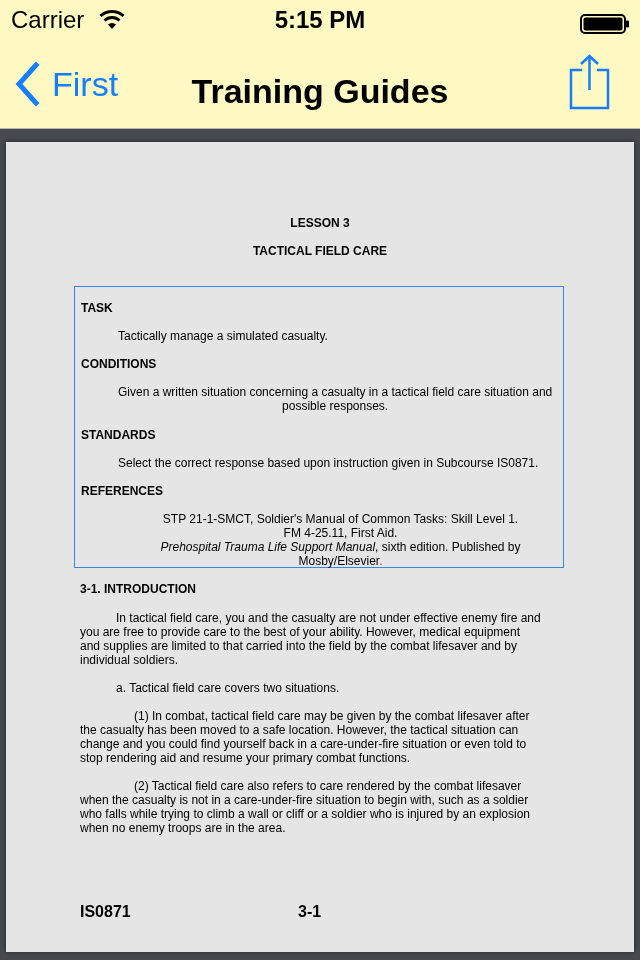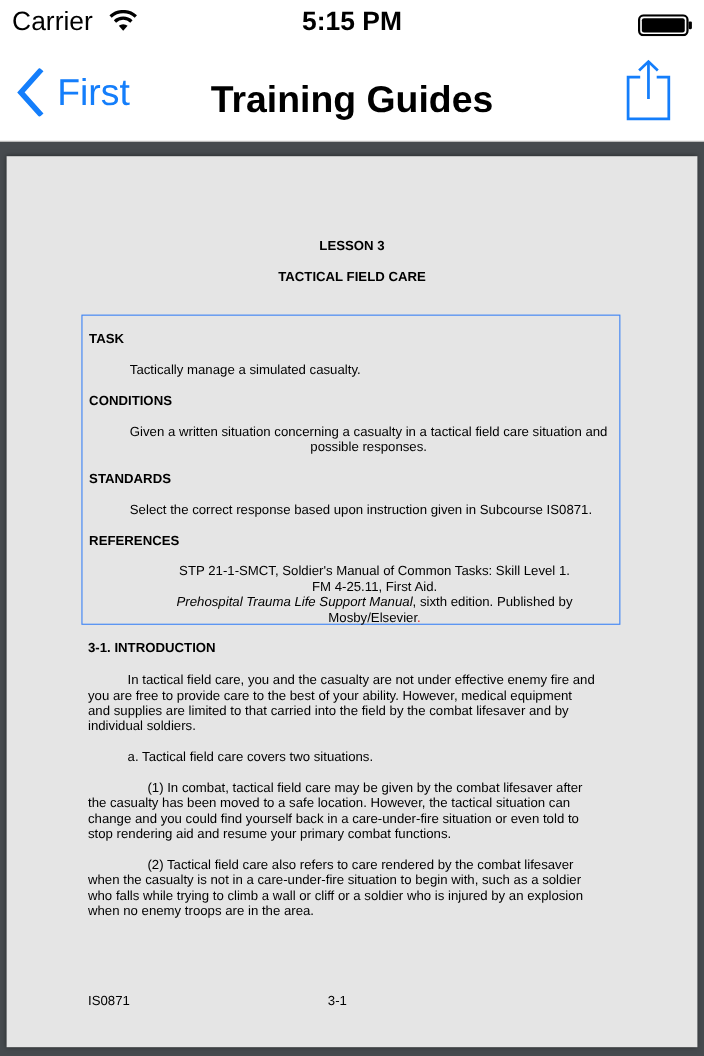--- a/index.html
+++ b/index.html
@@ -4,21 +4,21 @@
 <style>
   html, body { margin: 0; padding: 0; }
   body {
     width: 640px; height: 960px; overflow: hidden;
     background: #464a4e;
     font-family: "Liberation Sans", sans-serif;
     position: relative;
   }
   .topbar {
     position: absolute; left: 0; top: 0; width: 640px; height: 128px;
-    background: #ffffff;
+    background: #fef9c3;
     border-bottom: 1px solid #b5b5b5;
   }
   .status {
     position: absolute; left: 0; top: 0; width: 640px; height: 40px;
     font-size: 24px; color: #000;
   }
   .carrier { position: absolute; left: 11px; top: 6px; font-size: 24px; }
   .wifi { position: absolute; left: 99px; top: 8px; }
   .clock { position: absolute; left: 0; width: 640px; top: 6px; text-align: center; font-weight: bold; font-size: 24px; }
   .battery { position: absolute; left: 580px; top: 12px; }
@@ -49,21 +49,21 @@
     box-sizing: border-box;
     text-align: center;
   }
   .box .h { position: absolute; left: 6px; font-weight: bold; font-size: 12px; }
   .box .t { position: absolute; left: 6px; font-size: 12px; line-height: 14px; margin-left: 37px; }
   .italic { font-style: italic; }
   .red { color: #e0201a; }
   .para { position: absolute; left: 74px; width: 480px; font-size: 12px; line-height: 14px; }
   .indent1 { display: inline-block; width: 36px; }
   .indent2 { display: inline-block; width: 54px; }
-  .foot { position: absolute; top: 761px; font-size: 12px; }
+  .foot { position: absolute; top: 761px; font-size: 16px; font-weight: bold; }
 </style>
 </head>
 <body>
 
 <div class="topbar">
   <div class="status">
     <span class="carrier">Carrier</span>
     <span class="wifi">
       <svg width="26" height="20" viewBox="0 0 26 20">
         <path d="M13 19 L9 14.5 A6 6 0 0 1 17 14.5 Z" fill="#000"></path>

